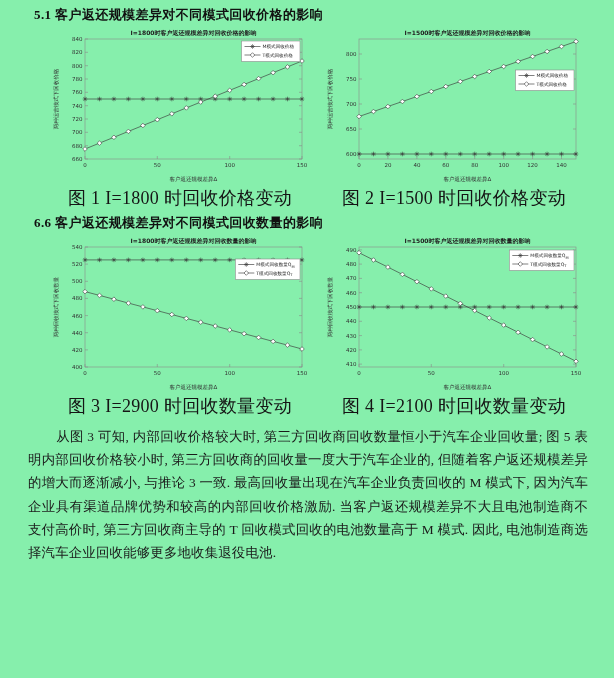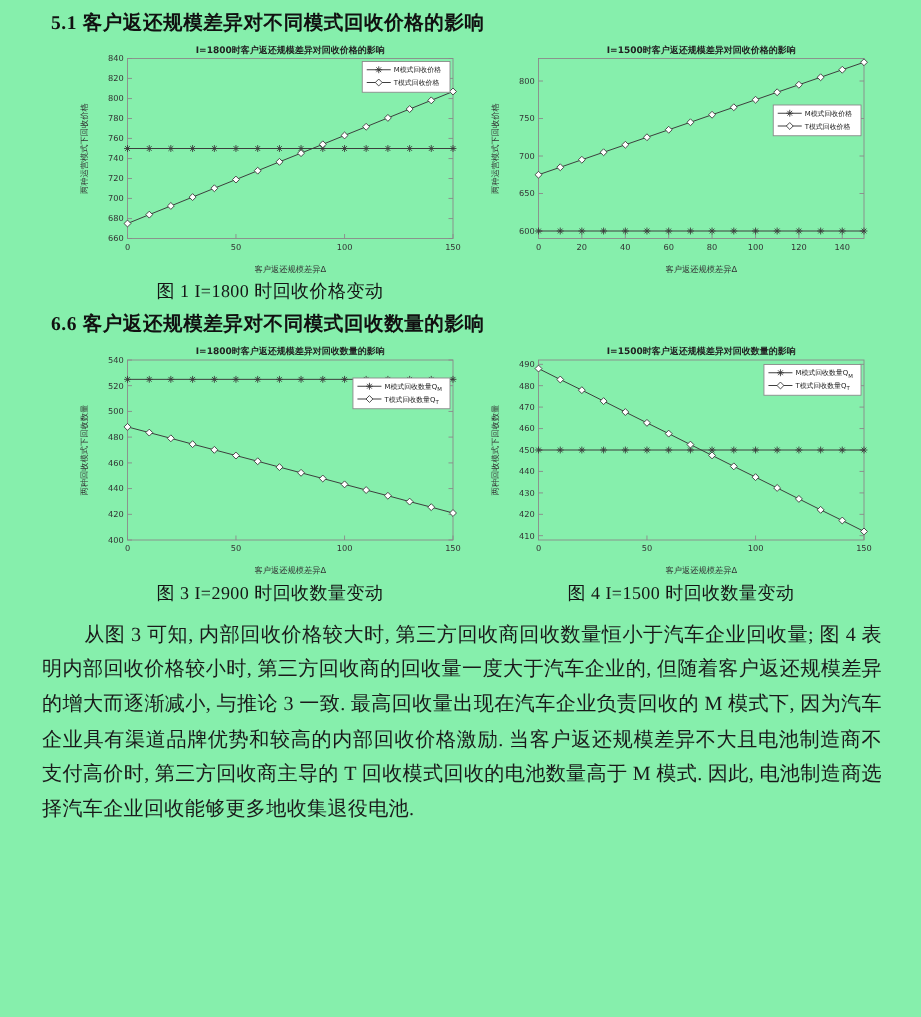--- a/index.html
+++ b/index.html
@@ -10,21 +10,21 @@
     padding-top:2px;
   }
   h2.sec{
     font-size:13px;font-weight:bold;margin:4px 28px 2px 34px;
     letter-spacing:0.4px;color:#111;
   }
   .fig-row{display:flex;justify-content:center;gap:16px;padding-left:20px;margin-top:2px;}
   figure{margin:0;padding:0;}
   .chart{width:258px;height:158px;}
   figcaption{
-    text-align:center;font-size:12px;margin-top:2px;color:#151515;
+    text-align:center;font-size:18px;margin-top:2px;color:#151515;
     letter-spacing:0.3px;
   }
   p.body-text{
     margin:7px 26px 4px 28px;font-size:13.4px;line-height:23.2px;
     text-align:justify;text-indent:2.1em;color:#1a1a1a;letter-spacing:0.2px;
   }
   svg text{font-family:"DejaVu Sans","Liberation Sans",sans-serif;}
   svg .ct{font-size:6px;font-weight:bold;fill:#222;}
   svg .tk{font-size:5.5px;fill:#333;}
   svg .lg{font-size:4.6px;fill:#222;}
@@ -198,20 +198,21 @@
             <path d="M236.5 18.2L238.8 20.5L236.5 22.8L234.2 20.5Z" stroke="#3a3a3a" stroke-width="0.6" fill="#fff"></path>
             <path d="M251.0 13.2L253.3 15.5L251.0 17.8L248.7 15.5Z" stroke="#3a3a3a" stroke-width="0.6" fill="#fff"></path>
             <rect x="190.5" y="44" width="58.5" height="20.5" fill="#fff" stroke="#8a8a8a" stroke-width="0.6"></rect>
             <line x1="193.5" y1="49.5" x2="209.5" y2="49.5" stroke="#3a3a3a" stroke-width="0.65"></line>
             <path d="M199.2 49.5H203.8M201.5 47.2V51.8M199.9 47.9L203.1 51.1M199.9 51.1L203.1 47.9" stroke="#3a3a3a" stroke-width="0.6" fill="none"></path>
             <text x="211.5" y="51.3" class="lg">M模式回收价格</text>
             <line x1="193.5" y1="58" x2="209.5" y2="58" stroke="#3a3a3a" stroke-width="0.65"></line>
             <path d="M201.5 55.7L203.8 58.0L201.5 60.3L199.2 58.0Z" stroke="#3a3a3a" stroke-width="0.6" fill="#fff"></path>
             <text x="211.5" y="59.8" class="lg">T模式回收价格</text>
           </svg></div>
+      <figcaption>图 2 I=1500 时回收价格变动</figcaption>
     </figure>
   </div>
 
 
   <h2 class="sec">6.6 客户返还规模差异对不同模式回收数量的影响</h2>
 
   <div class="fig-row">
     <figure>
       <div class="chart"><svg viewBox="0 0 258 158" width="258" height="158" xmlns="http://www.w3.org/2000/svg">
             <text x="142.5" y="9" class="ct" text-anchor="middle">I=1800时客户返还规模差异对回收数量的影响</text>
@@ -370,19 +371,19 @@
             <path d="M236.5 117.7L238.8 120.0L236.5 122.3L234.2 120.0Z" stroke="#3a3a3a" stroke-width="0.6" fill="#fff"></path>
             <path d="M251.0 125.0L253.3 127.3L251.0 129.6L248.7 127.3Z" stroke="#3a3a3a" stroke-width="0.6" fill="#fff"></path>
             <rect x="184.3" y="16" width="64.7" height="20.5" fill="#fff" stroke="#8a8a8a" stroke-width="0.6"></rect>
             <line x1="187.3" y1="21.5" x2="203.3" y2="21.5" stroke="#3a3a3a" stroke-width="0.65"></line>
             <path d="M193.0 21.5H197.6M195.3 19.2V23.8M193.7 19.9L196.9 23.1M193.7 23.1L196.9 19.9" stroke="#3a3a3a" stroke-width="0.6" fill="none"></path>
             <text x="205.3" y="23.3" class="lg">M模式回收数量Q<tspan class="lgs" dy="1.4">M</tspan></text>
             <line x1="187.3" y1="30" x2="203.3" y2="30" stroke="#3a3a3a" stroke-width="0.65"></line>
             <path d="M195.3 27.7L197.6 30.0L195.3 32.3L193.0 30.0Z" stroke="#3a3a3a" stroke-width="0.6" fill="#fff"></path>
             <text x="205.3" y="31.8" class="lg">T模式回收数量Q<tspan class="lgs" dy="1.4">T</tspan></text>
           </svg></div>
-      <figcaption>图 4 I=1500 时回收数量变动</figcaption>
+      <figcaption>图 4 I=2100 时回收数量变动</figcaption>
     </figure>
   </div>
 
-  <p class="body-text">从图 3 可知, 内部回收价格较大时, 第三方回收商回收数量恒小于汽车企业回收量; 图 4 表明内部回收价格较小时, 第三方回收商的回收量一度大于汽车企业的, 但随着客户返还规模差异的增大而逐渐减小, 与推论 3 一致. 最高回收量出现在汽车企业负责回收的 M 模式下, 因为汽车企业具有渠道品牌优势和较高的内部回收价格激励. 当客户返还规模差异不大且电池制造商不支付高价时, 第三方回收商主导的 T 回收模式回收的电池数量高于 M 模式. 因此, 电池制造商选择汽车企业回收能够更多地收集退役电池.</p>
+  <p class="body-text">从图 3 可知, 内部回收价格较大时, 第三方回收商回收数量恒小于汽车企业回收量; 图 5 表明内部回收价格较小时, 第三方回收商的回收量一度大于汽车企业的, 但随着客户返还规模差异的增大而逐渐减小, 与推论 3 一致. 最高回收量出现在汽车企业负责回收的 M 模式下, 因为汽车企业具有渠道品牌优势和较高的内部回收价格激励. 当客户返还规模差异不大且电池制造商不支付高价时, 第三方回收商主导的 T 回收模式回收的电池数量高于 M 模式. 因此, 电池制造商选择汽车企业回收能够更多地收集退役电池.</p>
 
 </div>
 
 </body></html>

